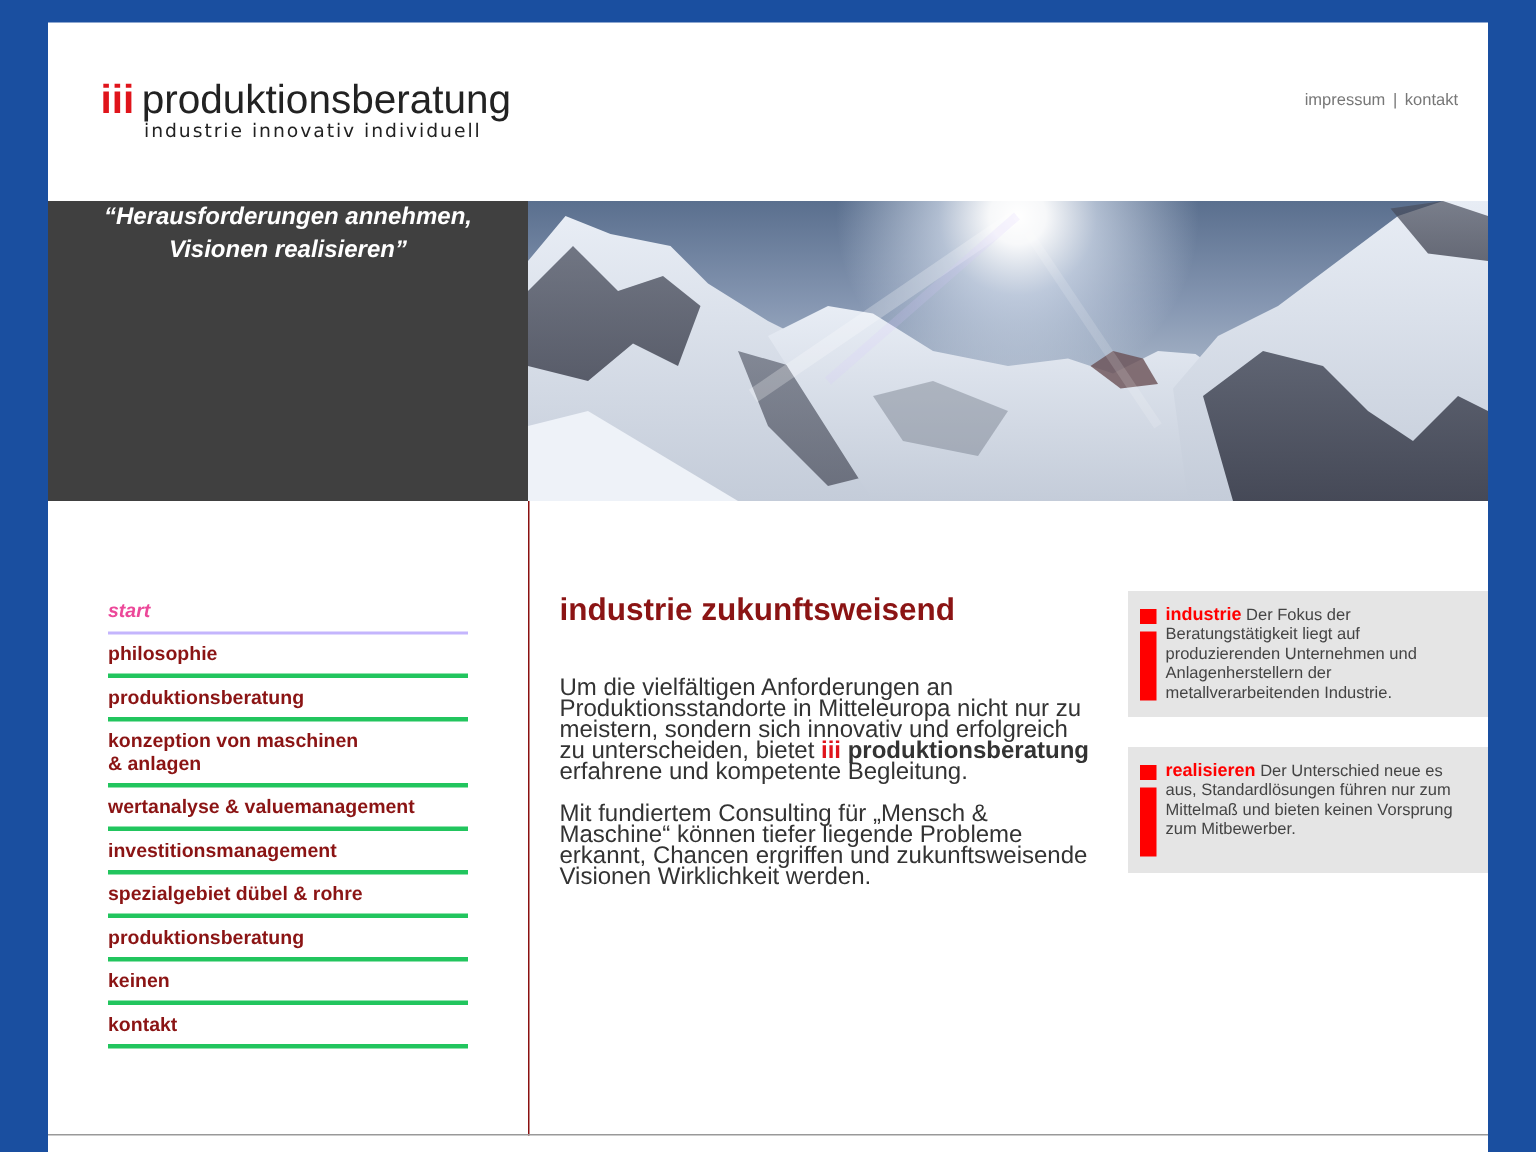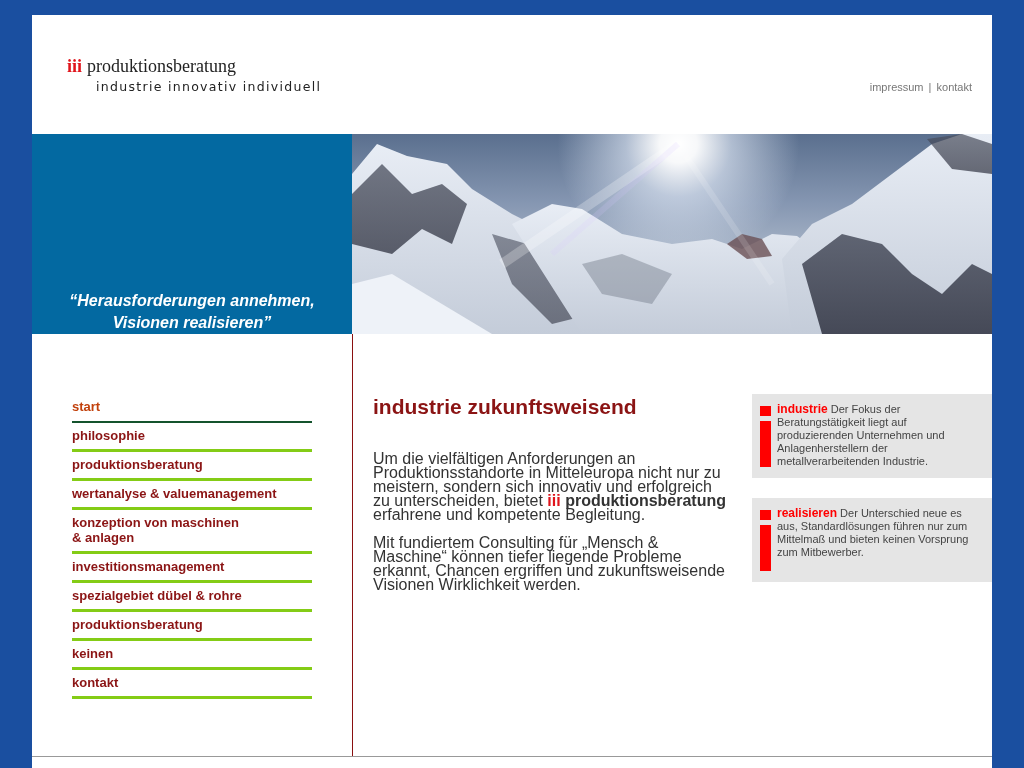--- a/index.html
+++ b/index.html
@@ -8,54 +8,54 @@
       background: #1a4fa0;
       font-family: "Liberation Sans", sans-serif;
     }
     .page {
       position: absolute; left: 32px; top: 15px;
       width: 960px; height: 753px; background: #ffffff;
     }
     
     .header { position: absolute; left: 0; top: 0; width: 960px; height: 119px; }
     .logo { position: absolute; left: 35px; top: 38px; }
-    .logo-main { font-size: 18px; color: #222; letter-spacing: 0px; line-height: 26px; white-space: nowrap; font-family: Liberation Serif, serif; }
+    .logo-main { font-size: 27px; color: #222; letter-spacing: 0px; line-height: 26px; white-space: nowrap; font-family: Liberation Sans, sans-serif; }
     .logo-iii { color: #e0141b; font-weight: bold; margin-right: 5px; }
     .logo-sub { font-size: 12.5px; color: #222; letter-spacing: 1.3px; margin-left: 29px; line-height: 16px; font-family: "DejaVu Sans", sans-serif; white-space: nowrap; }
-    .toplinks { position: absolute; right: 20px; top: 46px; font-size: 11px; color: #777; margin-top: 20px; }
+    .toplinks { position: absolute; right: 20px; top: 46px; font-size: 11px; color: #777; }
     .toplinks a { color: #777; text-decoration: none; }
     .toplinks .sep { color: #777; margin: 0 2px; }
 
     
     .banner { position: absolute; left: 0; top: 119px; width: 960px; height: 200px; }
     .quote-box {
       position: absolute; left: 0; top: 0; width: 320px; height: 200px;
-      background: #0369a1; display: flex; align-items: flex-end; justify-content: center;
+      background: #404040; display: flex; align-items: flex-start; justify-content: center;
       text-align: center;
     }
     .quote {
       color: #fff; font-style: italic; font-weight: bold; font-size: 16px; line-height: 22px;
     }
     .hero {
       position: absolute; left: 320px; top: 0; width: 640px; height: 200px; overflow: hidden;
       background:
         radial-gradient(circle at 51% 5%, rgba(255,255,255,1) 0, rgba(255,255,255,0.95) 5%, rgba(230,238,250,0.6) 14%, rgba(180,195,220,0) 32%),
         linear-gradient(180deg, #5a6f8e 0%, #8697b2 35%, #a9b6c8 60%, #c9d1de 100%);
     }
     .hero svg { position: absolute; left: 0; top: 0; }
 
     
     .divider-v { position: absolute; left: 320px; top: 319px; width: 1px; height: 423px; background: #8a1010; }
     .nav { position: absolute; left: 40px; top: 382px; width: 240px; }
     .nav-item {
       display: block; font-size: 13px; font-weight: bold; color: #8b1414; text-decoration: none;
       line-height: 15px; padding: 2px 0 6px 0;
-      border-bottom: 3px solid #84cc16; margin-bottom: 3px;
+      border-bottom: 3px solid #22c55e; margin-bottom: 3px;
     }
-    .nav-item.active { color: #c2410c; border-bottom: 2px solid #14532d; padding-bottom: 7px; }
+    .nav-item.active { color: #ec4899; border-bottom: 2px solid #c4b5fd; padding-bottom: 7px; font-style: italic; }
 
     
     .main { position: absolute; left: 341px; top: 379px; width: 355px; }
     .main h1 { font-size: 21px; color: #8b1414; font-weight: bold; line-height: 26px; margin-bottom: 32px; }
     .main p { font-size: 16px; color: #333; line-height: 14px; margin-bottom: 14px; }
     .main .iii { color: #e0141b; font-weight: bold; }
     .main .brand { font-weight: bold; color: #333; }
 
     
     .boxes { position: absolute; left: 720px; top: 379px; width: 240px; }
@@ -128,25 +128,25 @@
       </svg>
     </div>
   </div>
 
   <div class="divider-v"></div>
 
   <nav class="nav">
     <a class="nav-item active">start</a>
     <a class="nav-item">philosophie</a>
     <a class="nav-item">produktionsberatung</a>
-    <a class="nav-item">wertanalyse &amp; valuemanagement</a>
     <a class="nav-item">
       <span>konzeption von maschinen</span><br>
       <span>&amp; anlagen</span>
     </a>
+    <a class="nav-item">wertanalyse &amp; valuemanagement</a>
     <a class="nav-item">investitionsmanagement</a>
     <a class="nav-item">spezialgebiet dübel &amp; rohre</a>
     <a class="nav-item">produktionsberatung</a>
     <a class="nav-item">keinen</a>
     <a class="nav-item">kontakt</a>
   </nav>
 
   <div class="main">
     <h1>industrie zukunftsweisend</h1>
     <p>

